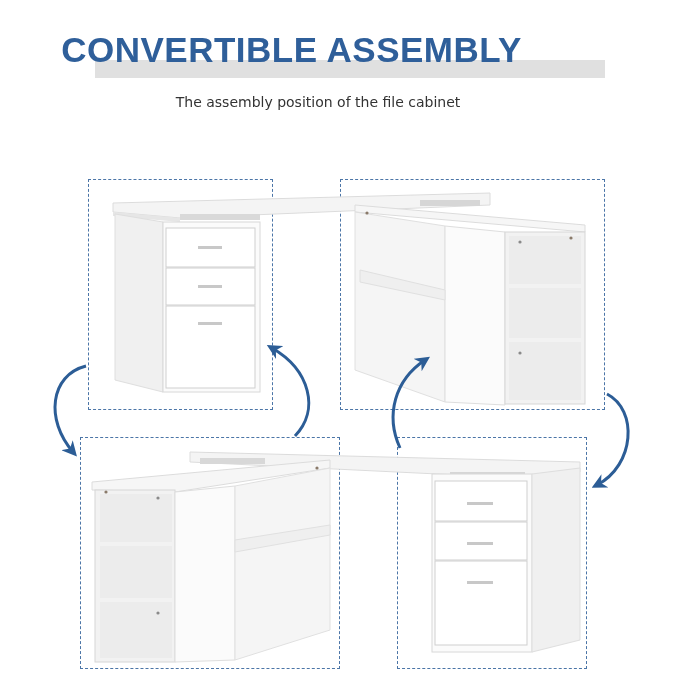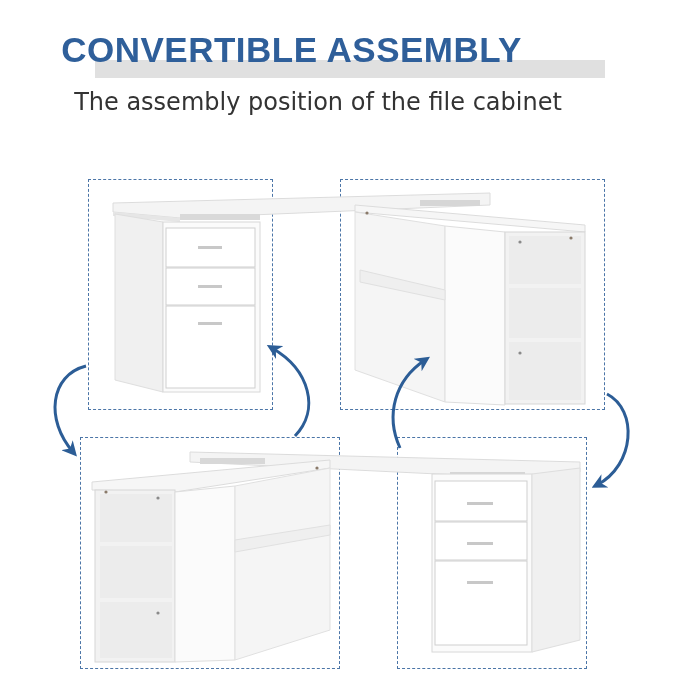--- a/index.html
+++ b/index.html
@@ -1,19 +1,19 @@
 <!DOCTYPE html>
 <html><head>
 <meta charset="utf-8">
 <style>
   html, body { margin: 0; padding: 0; background: #ffffff; }
   body { width: 700px; height: 700px; position: relative; overflow: hidden; font-family: "Liberation Sans", sans-serif; }
   .title-band { position: absolute; left: 95px; top: 60px; width: 510px; height: 18px; background: #e0e0e0; }
   .title { position: absolute; left: 0; top: 30px; width: 583px; text-align: center; font-family: "Liberation Sans", sans-serif; font-weight: bold; font-size: 35px; color: #2f5f9a; letter-spacing: 0.5px; }
-  .subtitle { position: absolute; left: 0; top: 88px; width: 636px; text-align: center; font-family: "DejaVu Sans", sans-serif; font-size: 24px; color: #333333; line-height: 29px; }
+  .subtitle { position: absolute; left: 0; top: 88px; width: 636px; text-align: center; font-family: "DejaVu Sans", sans-serif; font-size: 14px; color: #333333; line-height: 29px; }
   .subtitle span { display: block; }
   .panel { position: absolute; border: 1.5px dashed #4b75a7; box-sizing: border-box; }
   svg.art { position: absolute; left: 0; top: 0; }
 </style>
 </head>
 <body>
 
 <div class="title-band"></div>
 <div class="title">CONVERTIBLE ASSEMBLY</div>
 <div class="subtitle">

